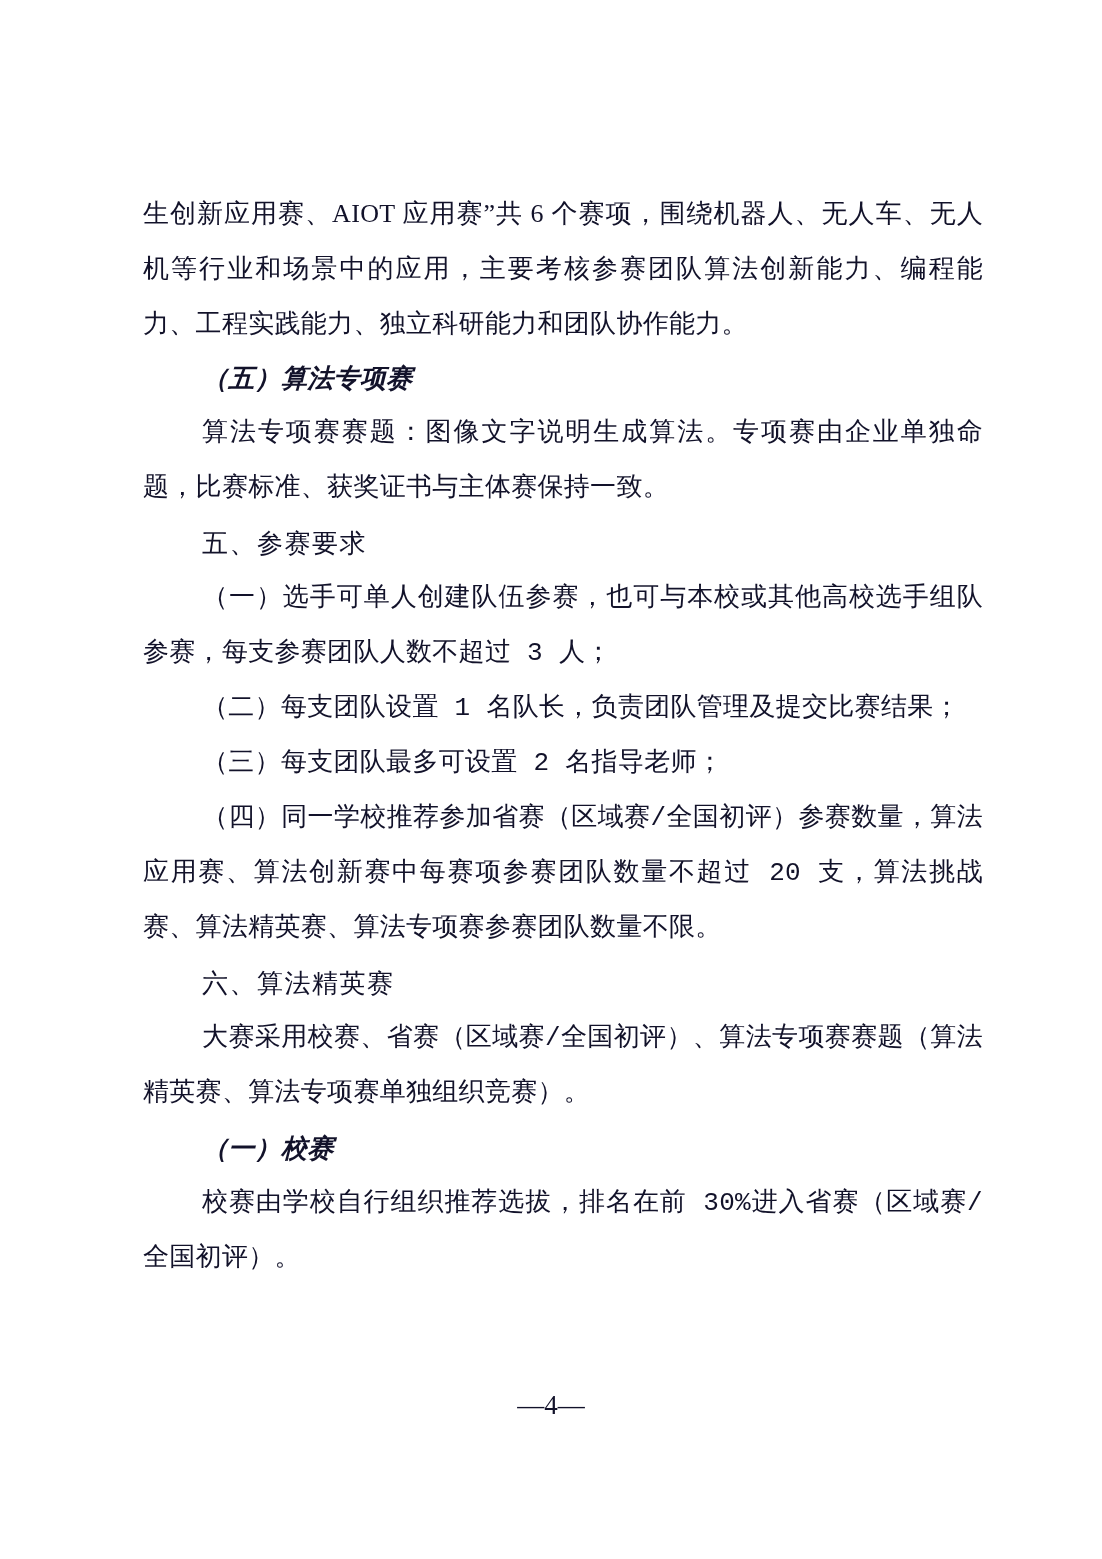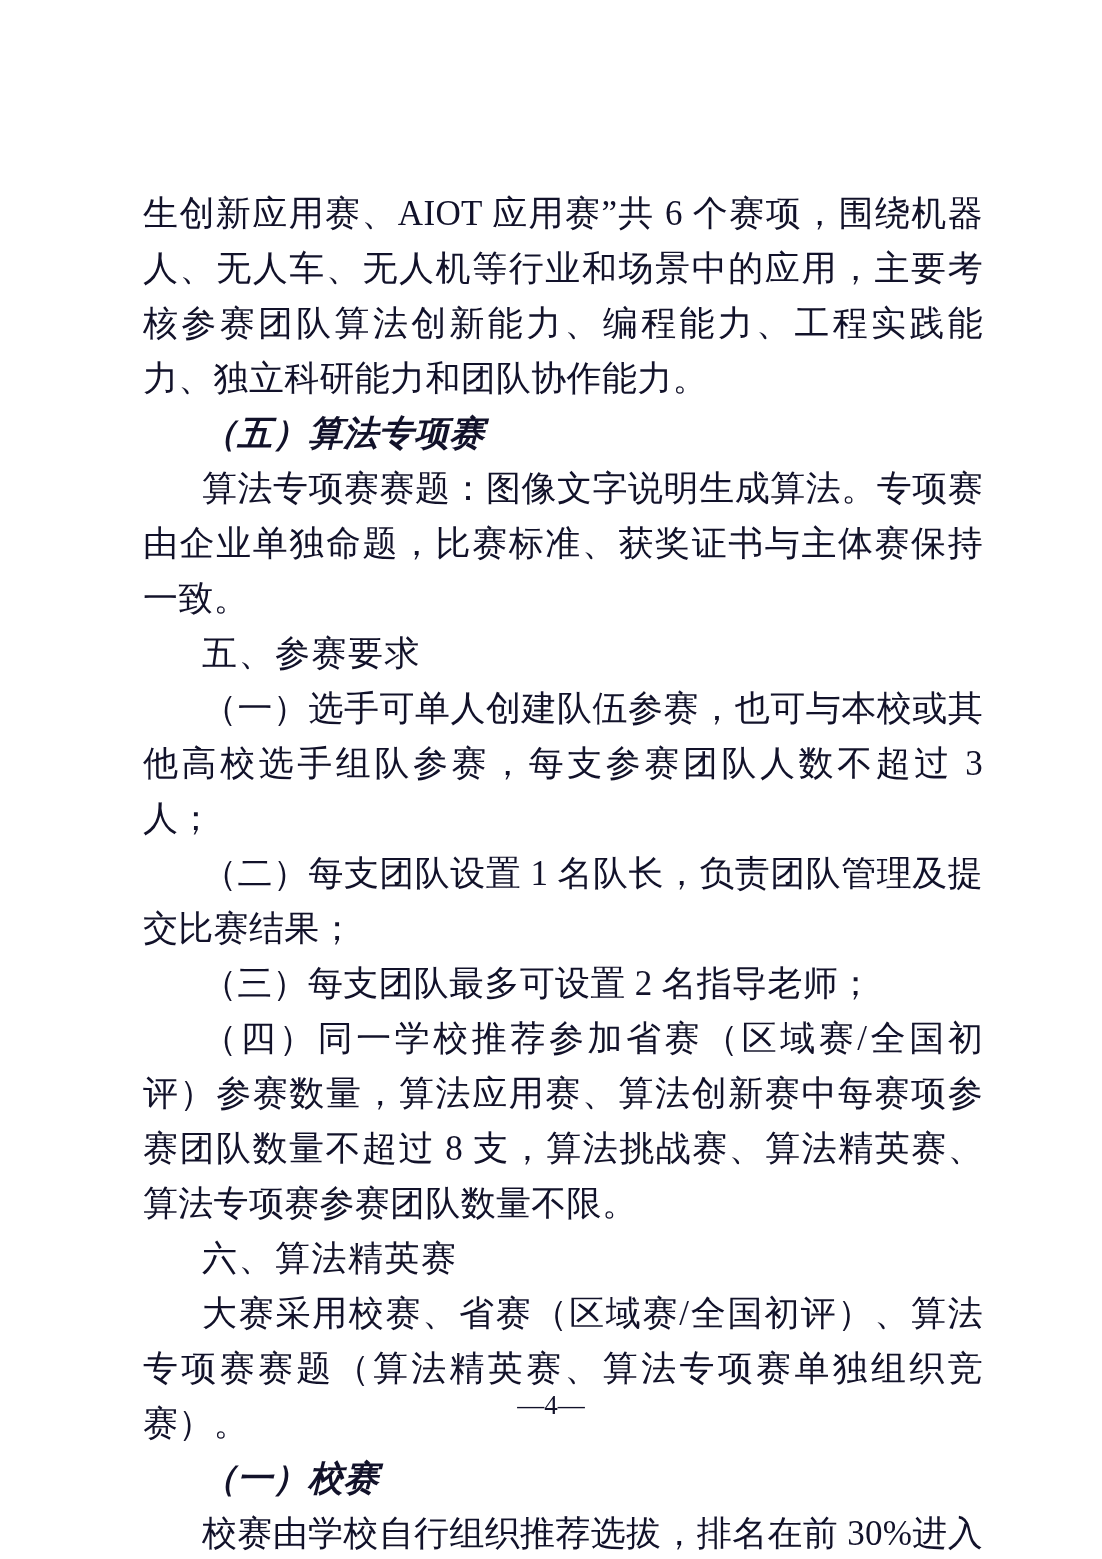--- a/index.html
+++ b/index.html
@@ -18,29 +18,30 @@
     overflow: hidden;
   }
   .content {
     position: absolute;
     left: 143px;
     top: 186px;
     width: 840px;
   }
   p {
     margin: 0;
-    font-size: 35px;
+    font-size: 26px;
     line-height: 55px;
     color: #12122a;
     letter-spacing: 0.3px;
     text-align: justify;
     text-justify: inter-ideograph;
   }
   p.indent {
     text-indent: 59px;
+    font-family: Liberation Mono, monospace;
   }
   p.heading {
     font-weight: normal;
     text-indent: 59px;
     letter-spacing: 1.5px;
   }
   p.subheading {
     text-indent: 59px;
     font-weight: bold;
     font-style: italic;
@@ -61,20 +62,20 @@
 
 <div class="page">
   <div class="content">
     <p class="flow">生创新应用赛、AIOT 应用赛”共 6 个赛项，围绕机器人、无人车、无人机等行业和场景中的应用，主要考核参赛团队算法创新能力、编程能力、工程实践能力、独立科研能力和团队协作能力。</p>
     <p class="subheading">（五）算法专项赛</p>
     <p class="indent">算法专项赛赛题：图像文字说明生成算法。专项赛由企业单独命题，比赛标准、获奖证书与主体赛保持一致。</p>
     <p class="heading">五、参赛要求</p>
     <p class="indent">（一）选手可单人创建队伍参赛，也可与本校或其他高校选手组队参赛，每支参赛团队人数不超过 3 人；</p>
     <p class="indent">（二）每支团队设置 1 名队长，负责团队管理及提交比赛结果；</p>
     <p class="indent">（三）每支团队最多可设置 2 名指导老师；</p>
-    <p class="indent">（四）同一学校推荐参加省赛（区域赛/全国初评）参赛数量，算法应用赛、算法创新赛中每赛项参赛团队数量不超过 8 支，算法挑战赛、算法精英赛、算法专项赛参赛团队数量不限。</p>
+    <p class="indent">（四）同一学校推荐参加省赛（区域赛/全国初评）参赛数量，算法应用赛、算法创新赛中每赛项参赛团队数量不超过 20 支，算法挑战赛、算法精英赛、算法专项赛参赛团队数量不限。</p>
     <p class="heading">六、算法精英赛</p>
     <p class="indent">大赛采用校赛、省赛（区域赛/全国初评）、算法专项赛赛题（算法精英赛、算法专项赛单独组织竞赛）。</p>
     <p class="subheading">（一）校赛</p>
     <p class="indent">校赛由学校自行组织推荐选拔，排名在前 30%进入省赛（区域赛/全国初评）。</p>
   </div>
   <div class="footer">—4—</div>
 </div>
 
 </body></html>

